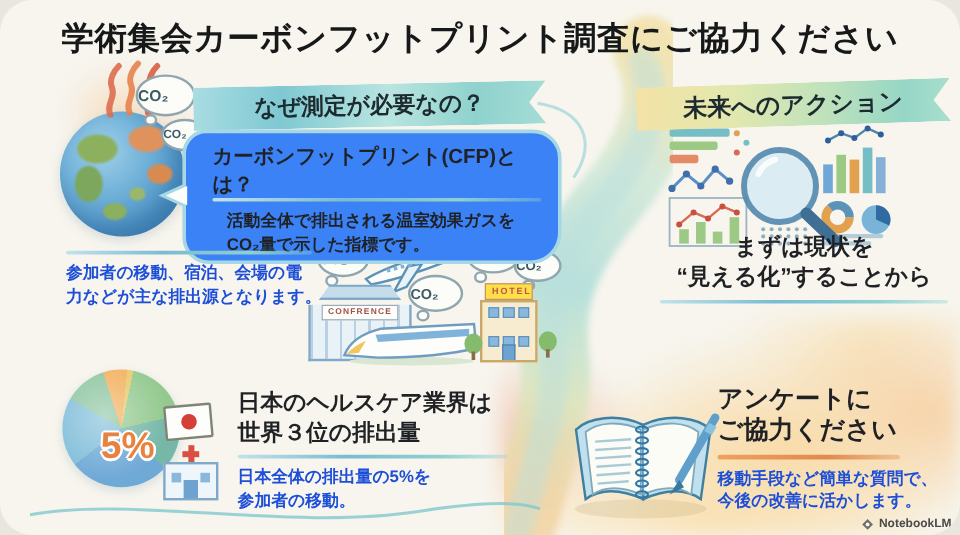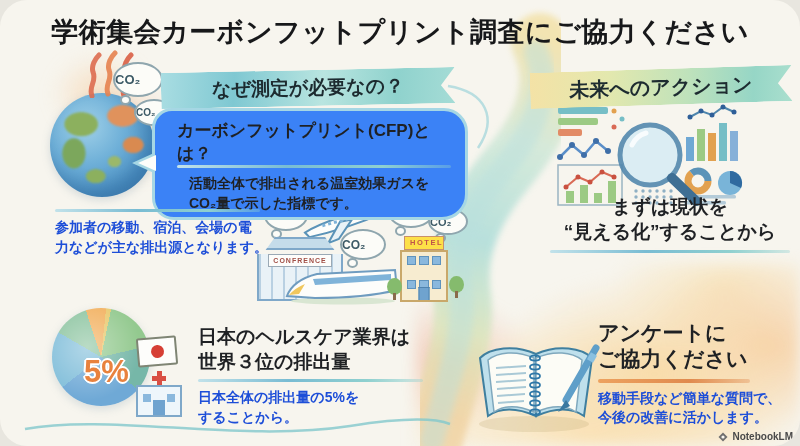--- a/index.html
+++ b/index.html
@@ -269,21 +269,21 @@
   </div>
 
   <div class="sec sec-healthcare">
     <div class="sec-h">
       <div>日本のヘルスケア業界は</div>
       <div>世界３位の排出量</div>
     </div>
     <div class="rule"></div>
     <div class="sec-b">
       <div>日本全体の排出量の5%を</div>
-      <div>することから。</div>
+      <div>参加者の移動。</div>
     </div>
   </div>
 
   <svg class="charts" width="192" height="110" viewBox="0 0 192 110">
     <rect x="2" y="6" width="50" height="7" rx="2" fill="#76bec6"></rect>
     <rect x="2" y="17" width="40" height="7" rx="2" fill="#9cca84"></rect>
     <rect x="2" y="28" width="24" height="7" rx="2" fill="#e28b66"></rect>
     <circle cx="58" cy="10" r="2.5" fill="#e2a14f"></circle>
       <circle cx="66" cy="18" r="2.5" fill="#76bec6"></circle>
       <circle cx="58" cy="26" r="2.5" fill="#d96a55"></circle>

